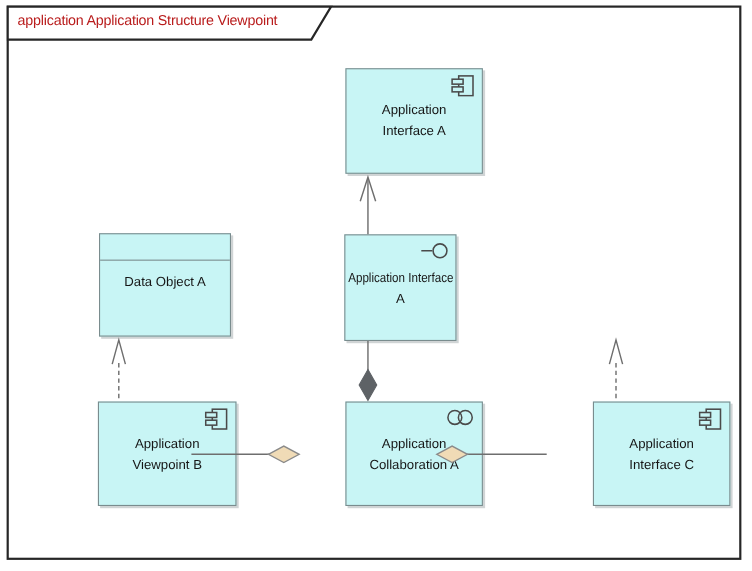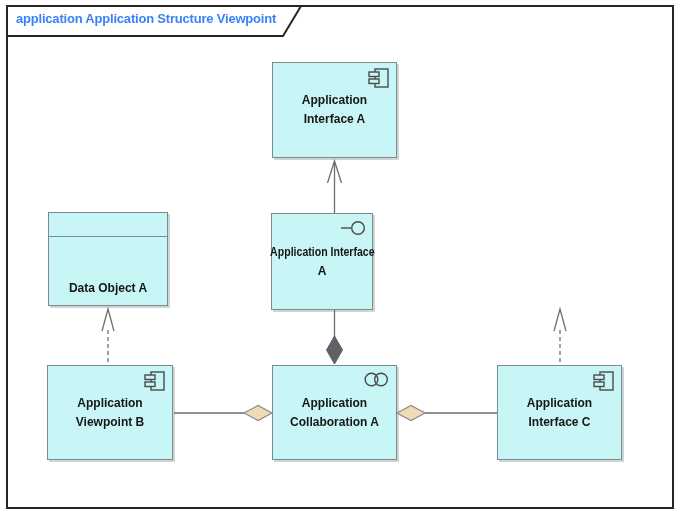--- a/index.html
+++ b/index.html
@@ -3,27 +3,27 @@
 <meta charset="utf-8">
 <style>
   html,body { margin:0; padding:0; background:#ffffff; }
   body { width:684px; height:519px; font-family:"Liberation Sans", sans-serif; }
   .canvas { position:relative; width:684px; height:519px; background:#fff; overflow:hidden; }
 
   .frame { position:absolute; left:6px; top:5px; width:668px; height:504px;
            border:2px solid #262626; box-sizing:border-box; }
 
   .tab-svg { position:absolute; left:6px; top:5px; }
-  .frame-title { position:absolute; left:16px; top:11px; font-size:13px; font-weight:bold;
-                 color:#3b82f6; letter-spacing:-0.2px; white-space:nowrap; }
+  .frame-title { position:absolute; left:16px; top:11px; font-size:13px; font-weight:normal;
+                 color:#b91c1c; letter-spacing:-0.2px; white-space:nowrap; }
 
   .node { position:absolute; background:#C8F5F5; border:1px solid #7A8C8E;
           box-shadow:2px 2px 0 rgba(150,160,162,0.45); box-sizing:border-box;
           display:flex; flex-direction:column; align-items:center; justify-content:center;
-          text-align:center; font-weight:bold; font-size:12px; color:#161616; }
+          text-align:center; font-weight:normal; font-size:12px; color:#161616;margin-left:42px; }
   .node .corner-icon { position:absolute; top:5px; right:6px; line-height:0; }
   .lbl span { display:block; line-height:1.55; }
   .squeeze { transform:scaleX(0.88); transform-origin:50% 50%; white-space:nowrap; }
 
   .dataobject { justify-content:flex-start; }
   .do-header { width:100%; height:24px; border-bottom:1px solid #7A8C8E; box-sizing:border-box; flex:none; }
   .do-body { flex:1; width:100%; display:flex; justify-content:center; align-items:flex-start; padding-top:10px; box-sizing:border-box; }
 
   .connectors { position:absolute; left:0; top:0; }
 </style>
@@ -46,21 +46,21 @@
         <rect x="1" y="4" width="10" height="4.5" fill="#C8F5F5" stroke="#4a4a4a" stroke-width="1.4"></rect>
         <rect x="1" y="11" width="10" height="4.5" fill="#C8F5F5" stroke="#4a4a4a" stroke-width="1.4"></rect>
       </svg>
     </span>
     <div class="lbl">
       <span>Application</span>
       <span>Interface A</span>
     </div>
   </div>
 
-  <div class="node dataobject" style="left:48px;top:212px;width:120px;height:94px;gap:32px;">
+  <div class="node dataobject" style="left:48px;top:212px;width:120px;height:94px;">
     <div class="do-header"></div>
     <div class="do-body">
       <div class="lbl">
         <span>Data Object A</span>
       </div>
     </div>
   </div>
 
   <div class="node" style="left:271px;top:213px;width:102px;height:97px;">
     <span class="corner-icon">

